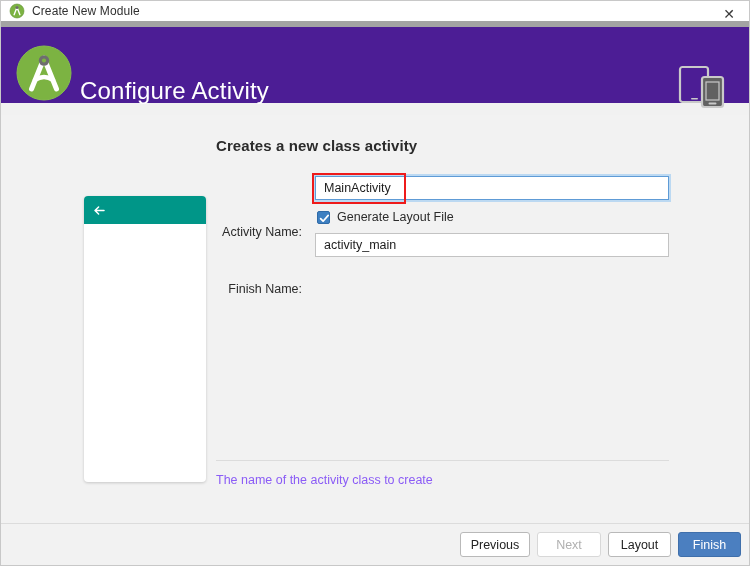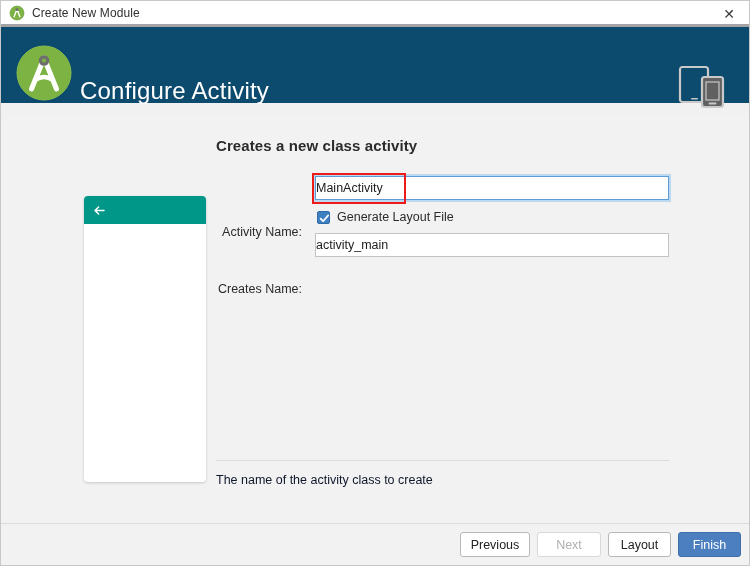--- a/index.html
+++ b/index.html
@@ -22,21 +22,21 @@
     border: 1px solid #c8c8c8;
   }
 
   
   #titlebar {
     position: absolute;
     left: 0; top: 0;
     width: 750px;
     height: 26px;
     background: #ffffff;
-    border-bottom: 3px solid #a3a3a3;
+    border-bottom: 6px solid #a3a3a3;
     display: flex;
     align-items: center;
     box-sizing: border-box;
   }
   #titlebar .tb-icon {
     width: 16px;
     height: 16px;
     margin-left: 8px;
     margin-right: 7px;
     flex: 0 0 auto;
@@ -61,21 +61,21 @@
     font-family: "DejaVu Sans", sans-serif;
     line-height: 1;
   }
 
   
   #header {
     position: absolute;
     left: 0; top: 26px;
     width: 750px;
     height: 76px;
-    background: #0c4a6e;
+    background: #4c1d95;
     box-sizing: border-box;
   }
   #header .hdr-logo {
     position: absolute;
     left: 14px; top: 17px;
     width: 58px; height: 58px;
   }
   #header .hdr-title {
     position: absolute;
     left: 79px; top: 50px;
@@ -150,21 +150,21 @@
   .text-field {
     position: absolute;
     left: 314px;
     width: 354px;
     height: 24px;
     background: #ffffff;
     box-sizing: border-box;
     font-size: 12.5px;
     color: #1c1c1c;
     line-height: 22px;
-    padding-left: 0;
+    padding-left: 8px;
     white-space: nowrap;
     overflow: hidden;
   }
   #field-activity-name {
     top: 61px;
     border: 1px solid #5e9bd6;
     box-shadow: 0 0 0 2px #bcd9f2;
   }
   #field-layout-name {
     top: 118px;
@@ -212,21 +212,21 @@
     position: absolute;
     left: 215px; top: 345px;
     width: 453px;
     height: 1px;
     background: #dcdcdc;
   }
   #help-text {
     position: absolute;
     left: 215px; top: 358px;
     font-size: 12.5px;
-    color: #0f172a;
+    color: #8b5cf6;
     white-space: nowrap;
   }
 
   
   #footer {
     position: absolute;
     left: 0; bottom: 0;
     width: 750px;
     height: 42px;
     background: #f2f2f2;
@@ -311,21 +311,21 @@
 
     <div id="checkbox-row">
       <div class="cb-box">
         <svg width="11" height="11" viewBox="0 0 11 11">
           <path d="M1.6 5.6 L4.1 8.2 L9.2 2.4" stroke="#ffffff" stroke-width="1.7" fill="none" stroke-linecap="round" stroke-linejoin="round"></path>
         </svg>
       </div>
       <span class="cb-label">Generate Layout File</span>
     </div>
 
-    <div class="form-label" id="label-layout-name">Creates Name:</div>
+    <div class="form-label" id="label-layout-name">Finish Name:</div>
     <div class="text-field" id="field-layout-name">activity_main</div>
 
     <div id="annotation-box"></div>
 
     <div id="help-separator"></div>
     <div id="help-text">The name of the activity class to create</div>
   </div>
 
   <div id="footer">
     <div class="footer-btn" id="btn-previous">Previous</div>

